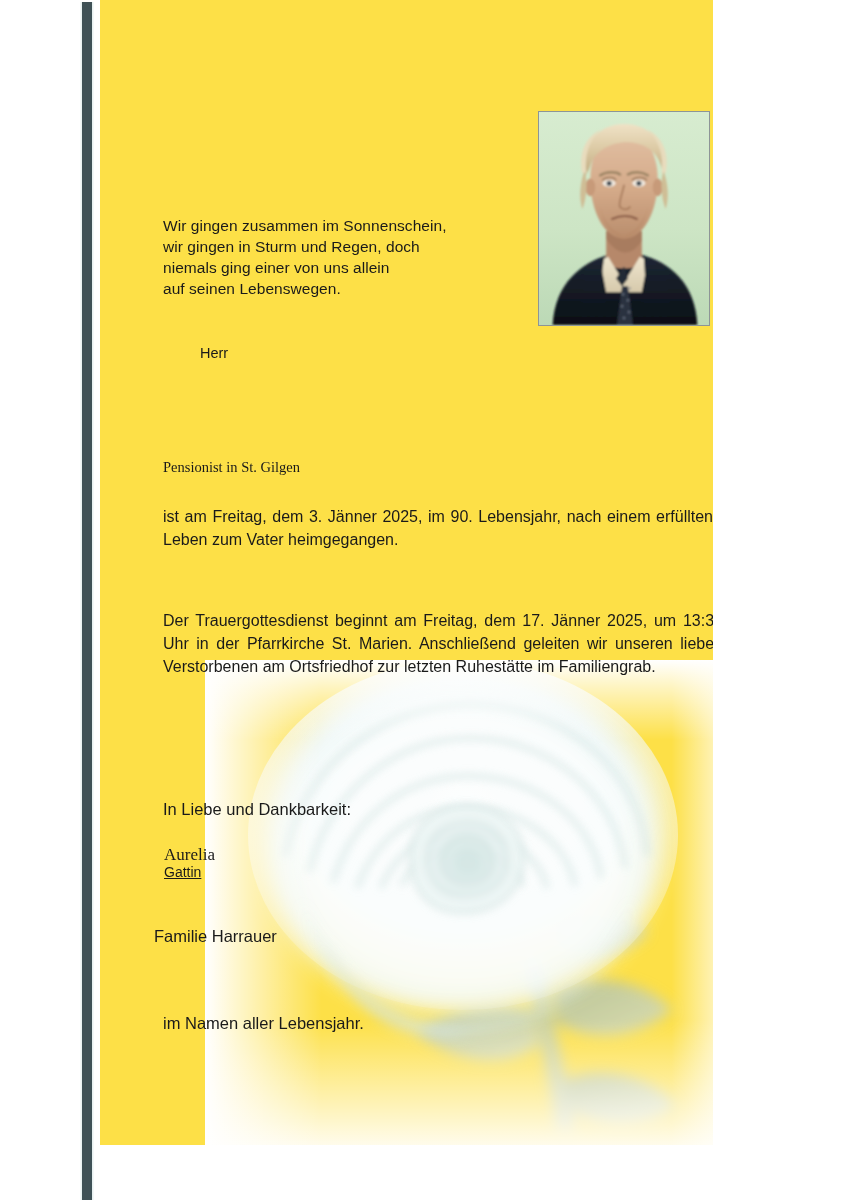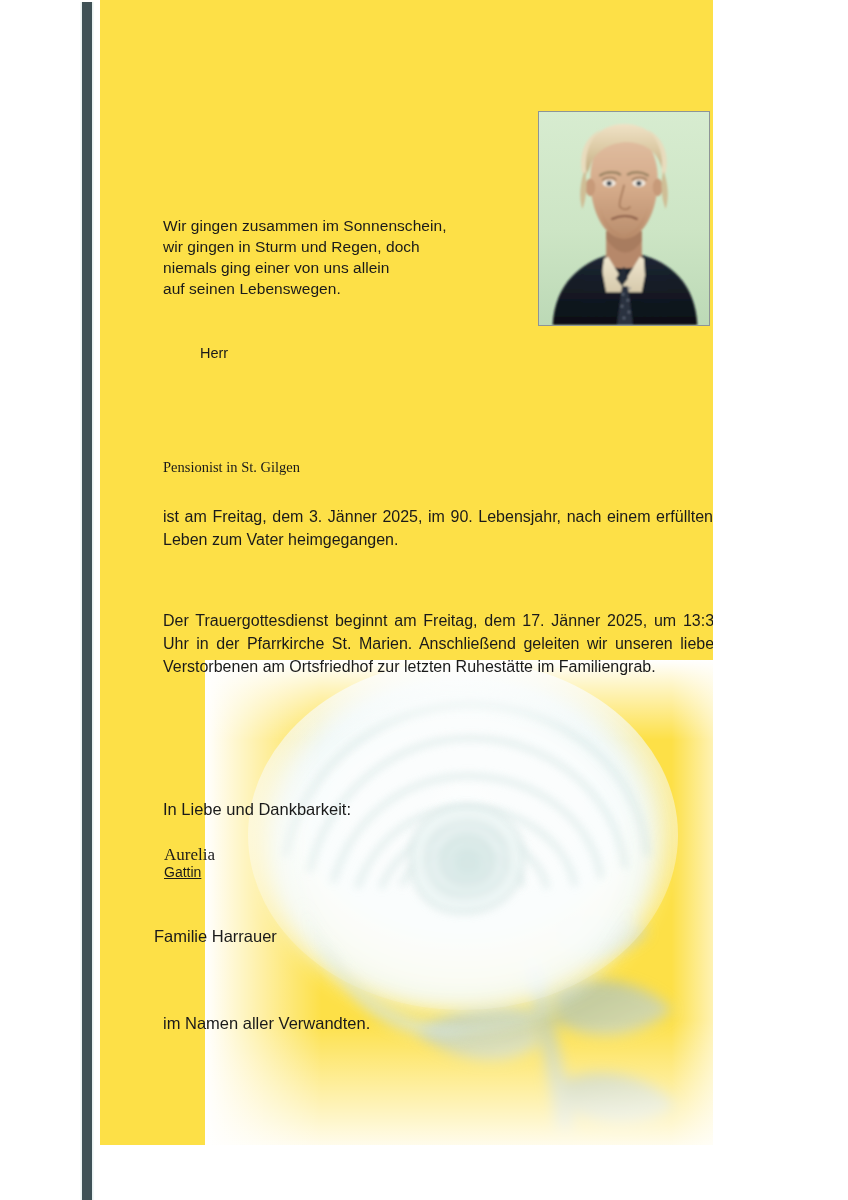--- a/index.html
+++ b/index.html
@@ -354,16 +354,16 @@
 
     <div class="tx service">Der Trauergottesdienst beginnt am Freitag, dem 17. Jänner 2025, um 13:30 Uhr in der Pfarrkirche St. Marien. Anschließend geleiten wir unseren lieben Verstorbenen am Ortsfriedhof zur letzten Ruhestätte im Familiengrab.</div>
 
     <div class="tx gratitude">In Liebe und Dankbarkeit:</div>
 
     <div class="tx mourner-name">Aurelia</div>
     <div class="tx mourner-relation">Gattin</div>
 
     <div class="tx mourner-family">Familie Harrauer</div>
 
-    <div class="tx closing">im Namen aller Verwandten.</div>
+    <div class="tx closing">im Namen aller Lebensjahr.</div>
 
   </div>
 </div>
 
 </body></html>

